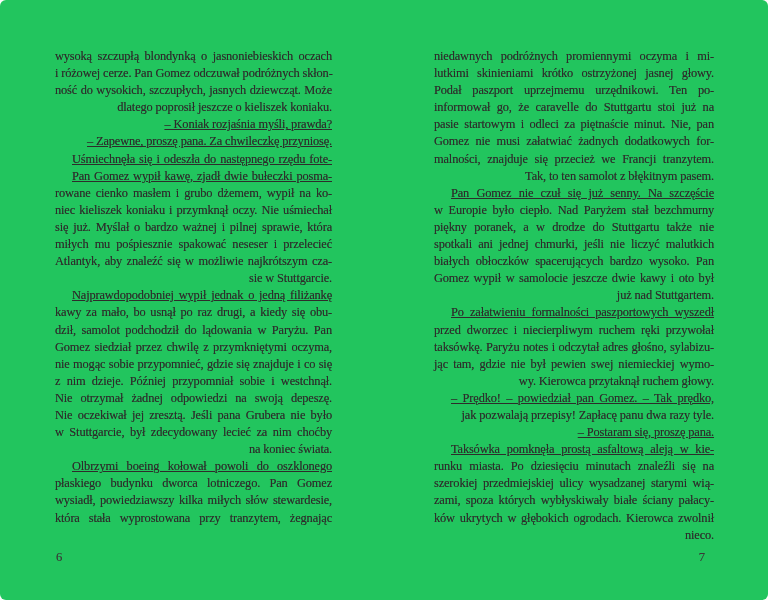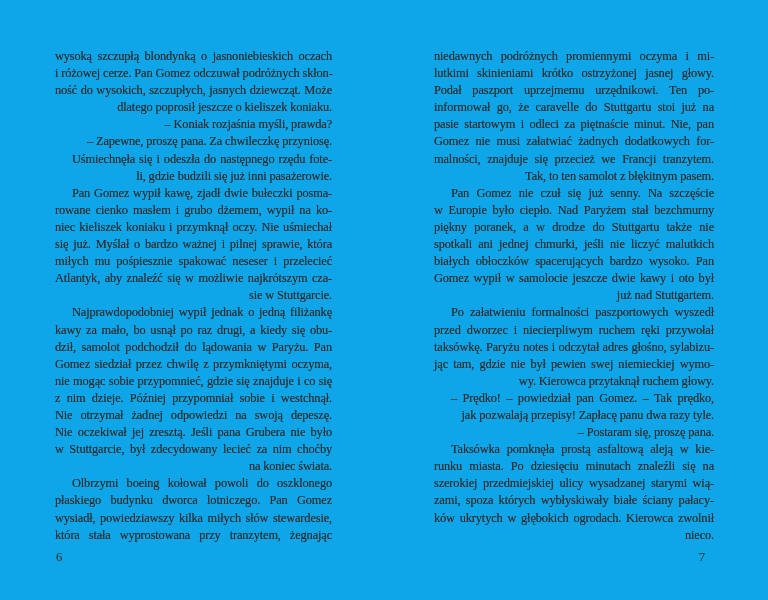--- a/index.html
+++ b/index.html
@@ -10,21 +10,22 @@
     width: 768px;
     height: 600px;
     background: #fcfcfb;
     overflow: hidden;
     position: relative;
     font-family: "Liberation Serif", "DejaVu Serif", serif;
   }
   .book-spread {
     position: absolute;
     inset: 0;
-    background: #0ea5e9;
+    background: #22c55e;
+    border-radius: 6px;
   }
   .page {
     position: absolute;
     top: 0;
     height: 600px;
   }
   .page-left  { left: 55px;  width: 277px; }
   .page-right { left: 434px; width: 280px; }
   .text-block {
     position: absolute;
@@ -41,20 +42,21 @@
     white-space: nowrap;
     text-align: right;
     height: 17.1px;
   }
   .t-line.fill {
     text-align: justify;
     text-align-last: justify;
   }
   .t-line.first-indent {
     padding-left: 17px;
+    text-decoration: underline;
   }
   .page-number {
     position: absolute;
     top: 550px;
     color: #3a3837;
     font-size: 12.6px;
     letter-spacing: 0;
     text-shadow: 0 0 0.5px rgba(58,56,55,0.5);
   }
   .page-left .page-number  { left: 1px; }
@@ -74,21 +76,20 @@
           <div class="t-line">dlatego poprosił jeszcze o kieliszek koniaku.</div>
         </div>
         <div>
           <div class="t-line first-indent">– Koniak rozjaśnia myśli, prawda?</div>
         </div>
         <div>
           <div class="t-line first-indent">– Zapewne, proszę pana. Za chwileczkę przyniosę.</div>
         </div>
         <div>
           <div class="t-line fill first-indent">Uśmiechnęła się i odeszła do następnego rzędu fote-</div>
-          <div class="t-line">li, gdzie budzili się już inni pasażerowie.</div>
         </div>
         <div>
           <div class="t-line fill first-indent">Pan Gomez wypił kawę, zjadł dwie bułeczki posma-</div>
           <div class="t-line fill">rowane cienko masłem i grubo dżemem, wypił na ko-</div>
           <div class="t-line fill">niec kieliszek koniaku i przymknął oczy. Nie uśmiechał</div>
           <div class="t-line fill">się już. Myślał o bardzo ważnej i pilnej sprawie, która</div>
           <div class="t-line fill">miłych mu pośpiesznie spakować neseser i przelecieć</div>
           <div class="t-line fill">Atlantyk, aby znaleźć się w możliwie najkrótszym cza-</div>
           <div class="t-line">sie w Stuttgarcie.</div>
         </div>

